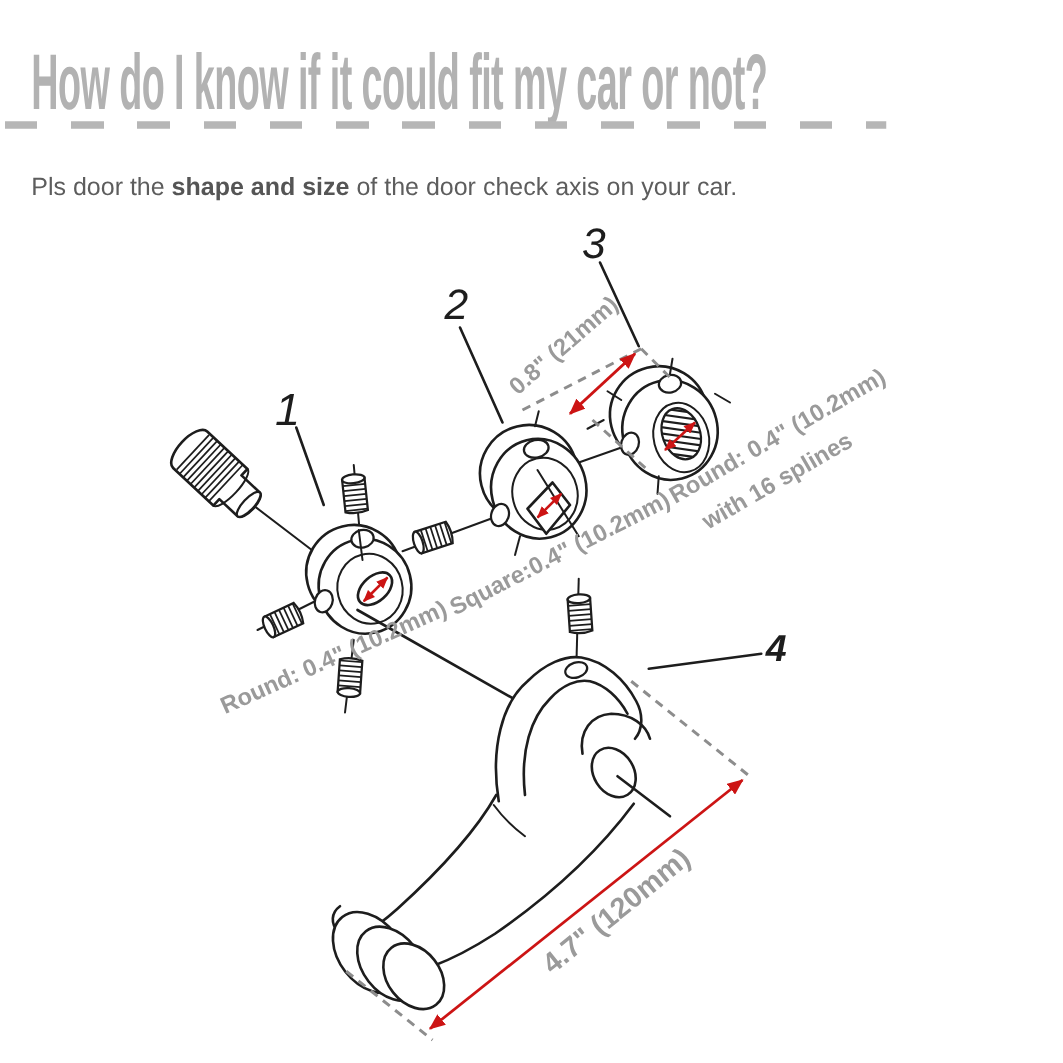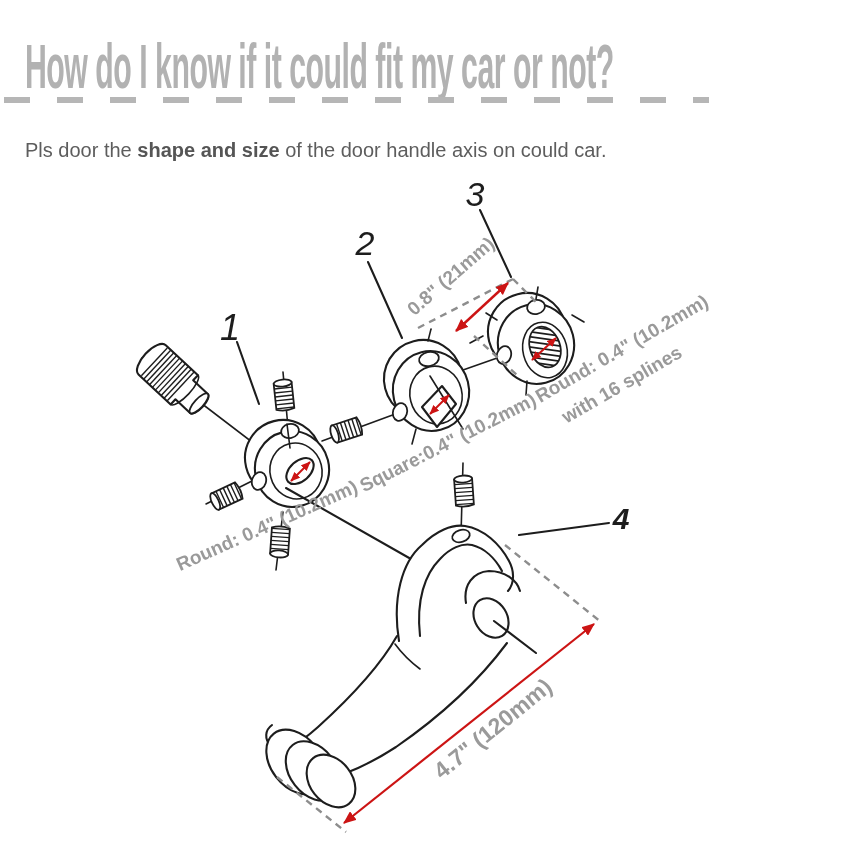--- a/index.html
+++ b/index.html
@@ -23,21 +23,21 @@
 </style>
 </head>
 <body>
 
 <div class="page">
 
   <div class="title">How do I know if it could fit my car or not?</div>
 
   <div class="divider"></div>
 
-  <div class="instruction"><span>Pls door the </span><b>shape and size</b><span> of the door handle axis on could car.</span></div>
+  <div class="instruction"><span>Pls door the </span><b>shape and size</b><span> of the door check axis on your car.</span></div>
 
   <svg width="850" height="850" viewBox="0 0 850 850">
     <defs>
       <marker id="arr" viewBox="0 0 12 10" refX="11" refY="5" markerWidth="13" markerHeight="11" orient="auto-start-reverse" markerUnits="userSpaceOnUse">
         <path d="M0,0 L12,5 L0,10 Z" fill="#cc1414"></path>
       </marker>
       <marker id="arrS" viewBox="0 0 12 10" refX="11" refY="5" markerWidth="10" markerHeight="8" orient="auto-start-reverse" markerUnits="userSpaceOnUse">
         <path d="M0,0 L12,5 L0,10 Z" fill="#cc1414"></path>
       </marker>
       <clipPath id="splineClip">

